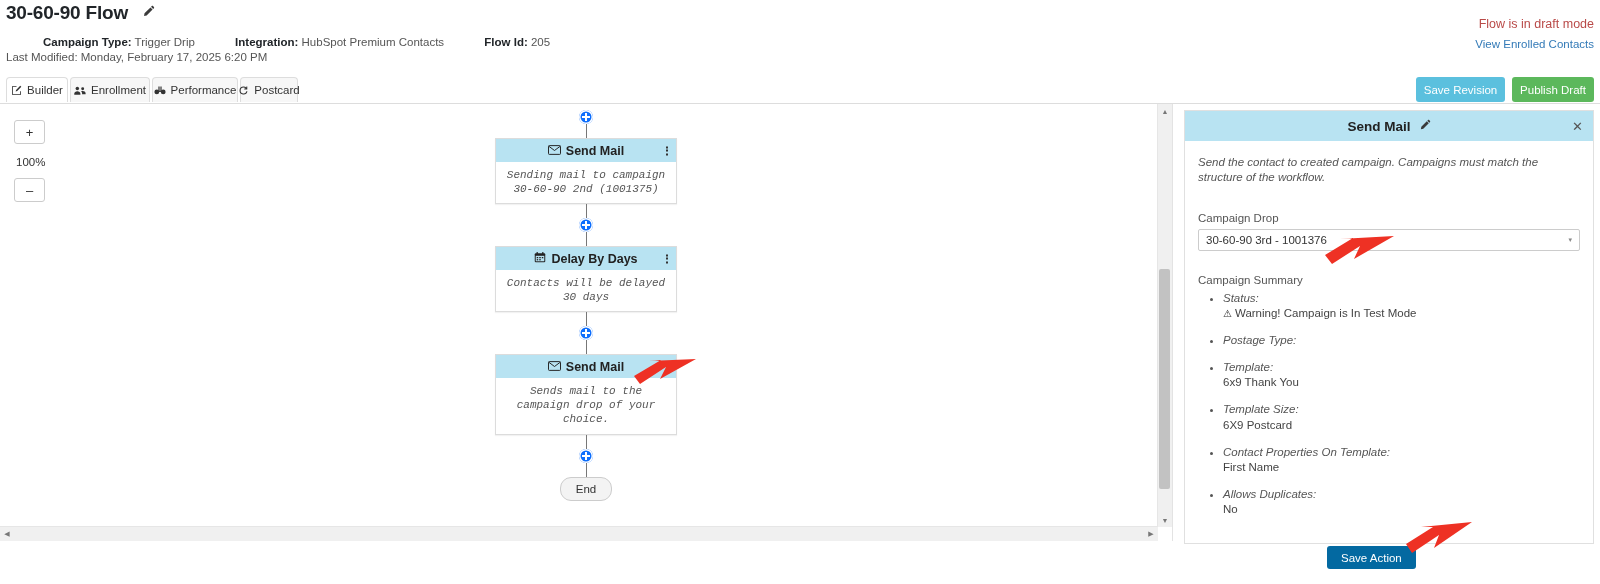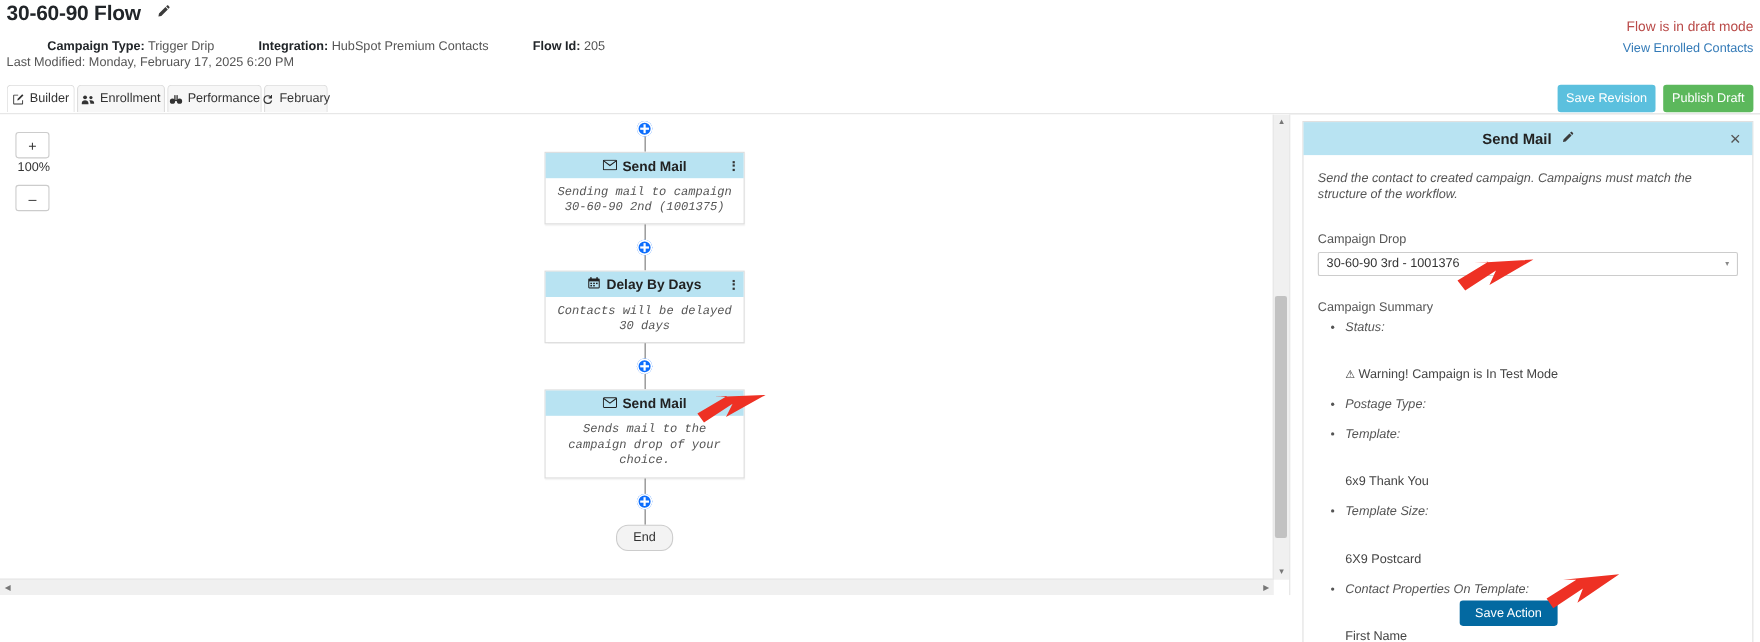--- a/index.html
+++ b/index.html
@@ -30,21 +30,21 @@
   .btn{position:absolute;top:0;height:25px;box-sizing:border-box;border:none;border-radius:3px;
        font-size:11.5px;color:#fff;display:flex;align-items:center;justify-content:center;cursor:pointer;font-family:inherit;}
   .btn-save{background:#5bc0de;}
   .btn-publish{background:#5cb85c;}
 
   
   .canvas-wrap{position:absolute;left:0;top:104px;width:1172px;height:437px;background:#fff;border-right:1px solid #e3e3e3;overflow:hidden;}
   .zoom-ctl{position:absolute;left:14px;top:16px;width:31px;text-align:center;}
   .zoom-btn{width:31px;height:24px;box-sizing:border-box;border:1px solid #ccc;border-radius:3px;background:#fff;
             font-size:13px;color:#333;display:flex;align-items:center;justify-content:center;cursor:pointer;font-family:inherit;}
-  .zoom-pct{font-size:11.5px;color:#333;margin:2px 0 10px;text-align:left;padding-left:2px;}
+  .zoom-pct{font-size:11.5px;color:#333;margin:12px 0 10px;text-align:left;padding-left:2px;}
 
   .flowcol{position:absolute;left:495px;top:0;width:182px;}
   .plus{width:14px;height:14px;border-radius:50%;background:#0d6efd;margin:0 auto;position:relative;cursor:pointer;
         box-shadow:0 0 0 1.5px #fff inset;}
   .plus:before,.plus:after{content:"";position:absolute;background:#fff;}
   .plus:before{left:3px;top:6px;width:8px;height:2px;}
   .plus:after{top:3px;left:6px;height:8px;width:2px;}
   .vline{width:1px;height:14px;background:#777;margin:0 auto;}
   .node{border:1px solid #dcdcdc;background:#fff;box-shadow:0 1px 1px rgba(0,0,0,.05);}
   .node-head{background:#b8e3f2;height:23px;display:flex;align-items:center;justify-content:center;position:relative;}
@@ -71,21 +71,21 @@
   .field-label{padding:0 13px;margin-top:26px;font-size:11.5px;color:#555;}
   .select-wrap{margin:5px 13px 0;height:20px;border:1px solid #ccc;border-radius:2px;background:#fff;
                display:flex;align-items:center;padding:0 7px;position:relative;cursor:pointer;}
   .select-val{font-size:11.5px;color:#333;text-align:right;}
   .select-caret{position:absolute;right:7px;top:50%;transform:translateY(-50%);font-size:7px;color:#888;}
   .summary-title{padding:0 13px;margin-top:23px;font-size:11.5px;color:#555;}
   .sum-list{margin:5px 0 0;padding:0 13px 0 38px;list-style:disc;}
   .sum-list li{margin-bottom:12px;font-size:11.5px;color:#444;line-height:1.32;}
   .sum-list li::marker{color:#555;}
   .sum-k{font-style:italic;color:#555;display:block;}
-  .sum-v{color:#444;display:block;margin-top:28px;}
+  .sum-v{color:#444;display:block;}
   .warn-tri{display:inline-block;margin-right:3px;font-size:10px;color:#333;}
   .save-action{position:absolute;left:1327px;top:546px;height:23px;padding:0 14px;background:#0369a1;color:#fff;border:none;
                border-radius:3px;font-size:11.5px;cursor:pointer;display:flex;align-items:center;justify-content:center;font-family:inherit;}
 
   
   .arrow{position:absolute;pointer-events:none;}
 </style>
 </head>
 <body>
 
@@ -145,21 +145,21 @@
           </svg>
       </span>
       <span>Performance</span>
     </div>
     <div class="tab" style="left:240px;width:58px;">
       <span>
         <svg width="11" height="11" viewBox="0 0 16 16">
             <path fill="#333" d="M8 2.2a5.8 5.8 0 1 0 5.7 6.9h-1.5A4.3 4.3 0 1 1 8 3.7c1.2 0 2.3.5 3.1 1.3l-2 .1V6.5h4.4V2.1h-1.4v1.6A5.8 5.8 0 0 0 8 2.2z"></path>
           </svg>
       </span>
-      <span>February</span>
+      <span>Postcard</span>
     </div>
 
     <button class="btn btn-save" style="right:95px;width:89px;">Save Revision</button>
     <button class="btn btn-publish" style="right:6px;width:82px;">Publish Draft</button>
   </div>
 
   <div class="canvas-wrap">
 
     <div class="zoom-ctl">
       <button class="zoom-btn">+</button>

